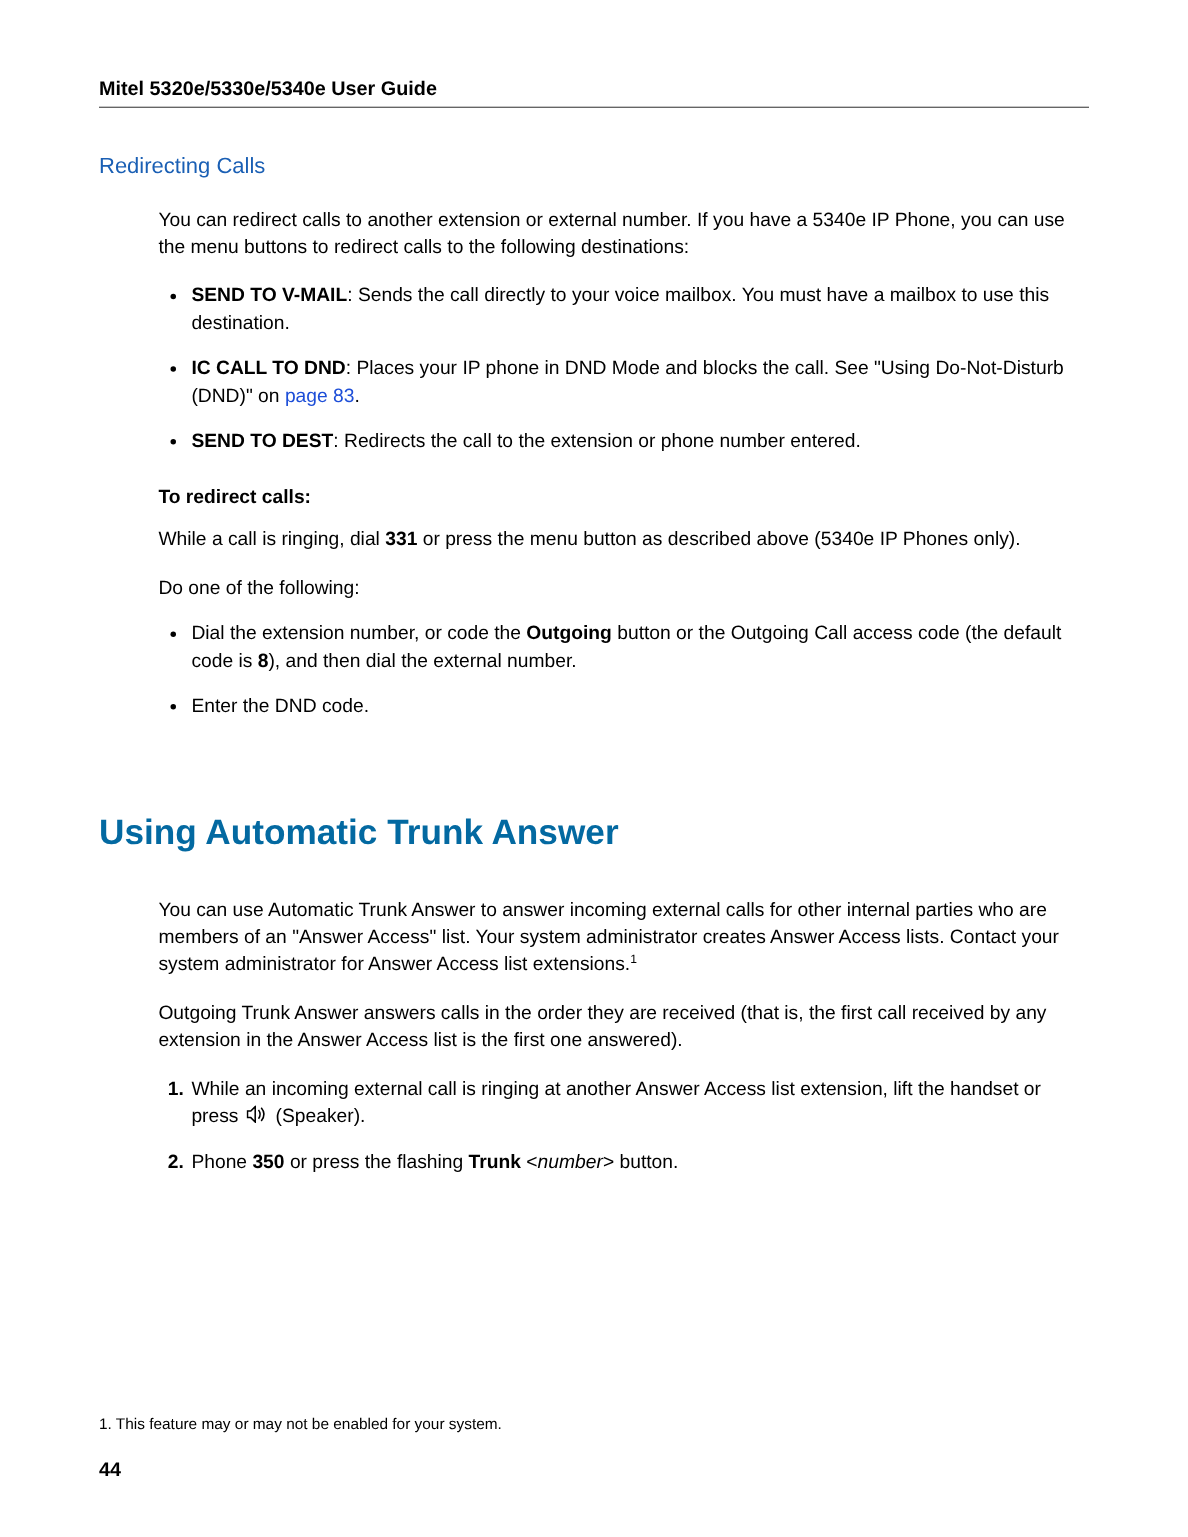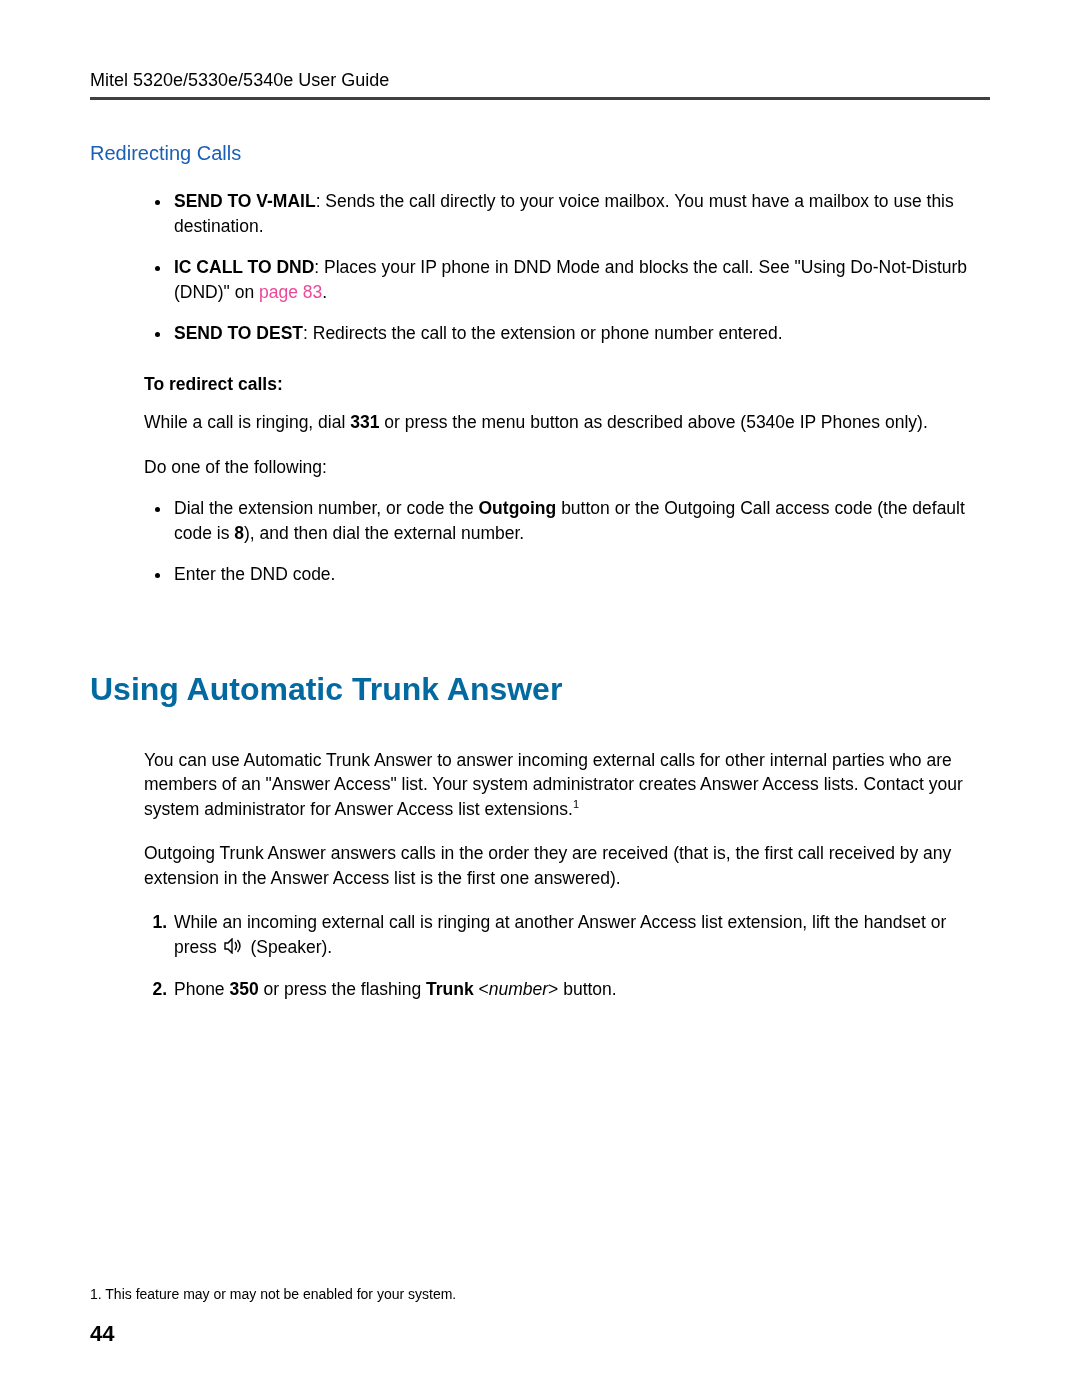--- a/index.html
+++ b/index.html
@@ -10,24 +10,24 @@
     color: #000;
   }
   .page {
     width: 1080px;
     height: 1397px;
     position: relative;
     box-sizing: border-box;
     padding: 70px 90px 50px 90px;
   }
   .running-head {
-    font-weight: normal;
+    font-weight: bold;
     font-size: 18px;
     padding-bottom: 6px;
-    border-bottom: 3px solid #404040;
+    border-bottom: 1px solid #404040;
     margin-bottom: 42px;
   }
   h2.section-title {
     color: #1a5fb4;
     font-weight: 400;
     font-size: 20px;
     margin: 0 0 24px 0;
   }
   h1.chapter-title {
     color: #0369a1;
@@ -47,53 +47,54 @@
     margin: 0 0 8px 0;
     padding-left: 28px;
   }
   ul.bullets li, ol.steps li {
     margin-bottom: 14px;
     padding-left: 2px;
     margin-top: 17px;
   }
   ol.steps { list-style: decimal; }
   ol.steps li::marker { font-weight: bold; }
-  .link { color: #ec4899; }
+  .link { color: #1d4ed8; }
   sup { font-size: 11px; vertical-align: super; }
   .italic { font-style: italic; }
   .speaker-icon {
     display: inline-block;
     vertical-align: middle;
     margin: 0 2px;
   }
   .footnote-block {
     position: absolute;
     left: 90px;
     right: 90px;
     bottom: 95px;
     font-size: 14px;
   }
   .page-number {
     position: absolute;
     left: 90px;
     bottom: 50px;
     font-weight: bold;
-    font-size: 22px;
+    font-size: 18px;
   }
 </style>
 </head>
 <body>
 
 <div class="page">
 
   <div class="running-head">Mitel 5320e/5330e/5340e User Guide</div>
 
   <h2 class="section-title">Redirecting Calls</h2>
 
   <div class="body-block">
+    <p>You can redirect calls to another extension or external number. If you have a 5340e IP Phone, you can use the menu buttons to redirect calls to the following destinations:</p>
 
     <ul class="bullets">
       <li>
         <strong>SEND TO V-MAIL</strong><span>: Sends the call directly to your voice mailbox. You must have a mailbox to use this destination.</span>
       </li>
       <li>
         <strong>IC CALL TO DND</strong><span>: Places your IP phone in DND Mode and blocks the call. See "Using Do-Not-Disturb (DND)" on </span><span class="link">page 83</span><span>.</span>
       </li>
       <li>
         <strong>SEND TO DEST</strong><span>: Redirects the call to the extension or phone number entered.</span>

